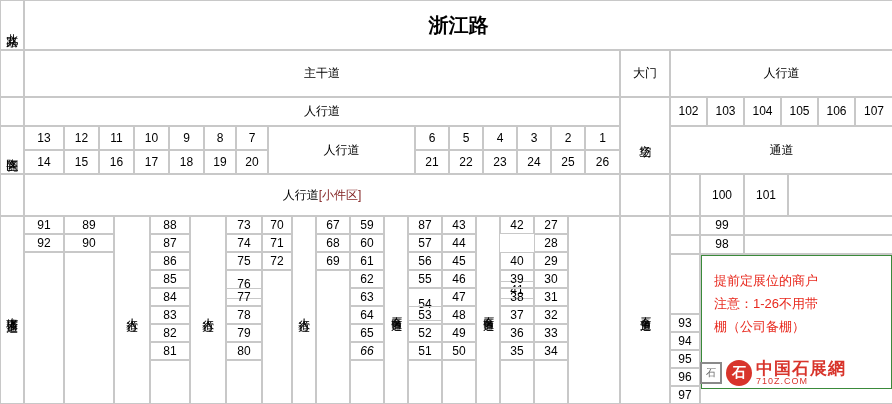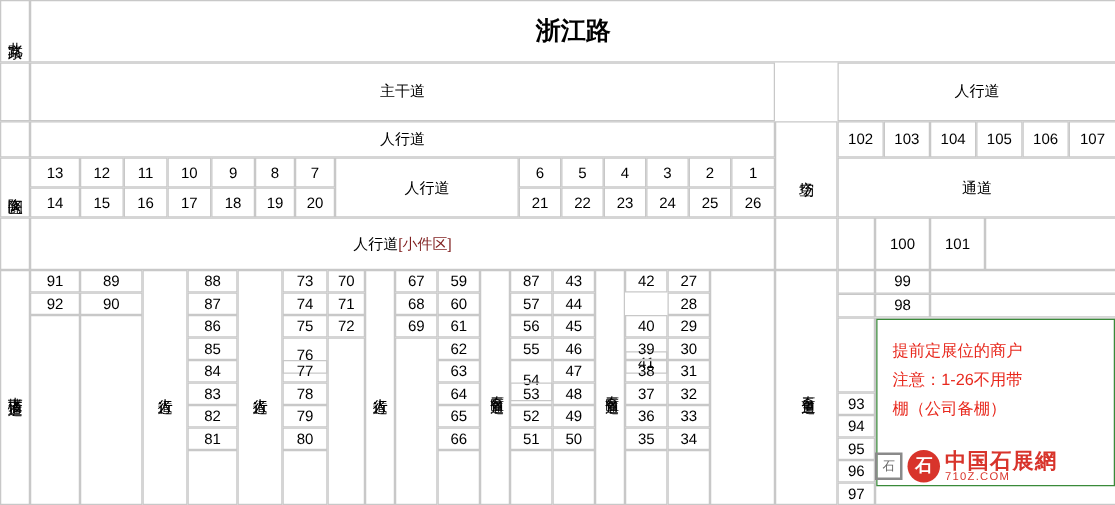--- a/index.html
+++ b/index.html
@@ -40,20 +40,21 @@
   <div class="cell b vert" style="left:0;top:0;width:24px;height:50px;">北京路</div>
   <div class="cell b" style="left:0;top:50px;width:24px;height:47px;"></div>
   <div class="cell b" style="left:0;top:97px;width:24px;height:29px;"></div>
   <div class="cell b vert" style="left:0;top:126px;width:24px;height:48px;">陶瓷区</div>
   <div class="cell b" style="left:0;top:174px;width:24px;height:42px;"></div>
   <div class="cell b vert" style="left:0;top:216px;width:24px;height:188px;font-size:12px;">大楼下通道</div>
 
   <div class="cell b title" style="left:24px;top:0;width:869px;height:50px;">浙江路</div>
 
   <div class="cell b" style="left:24px;top:50px;width:596px;height:47px;">主干道</div>
+  <div class="cell b" style="left:620px;top:50px;width:50px;height:47px;">大门</div>
   <div class="cell b" style="left:670px;top:50px;width:223px;height:47px;">人行道</div>
 
   <div class="cell b" style="left:24px;top:97px;width:596px;height:29px;">人行道</div>
   <div class="cell b" style="left:670px;top:97px;width:37px;height:29px;">102</div>
   <div class="cell b" style="left:707px;top:97px;width:37px;height:29px;">103</div>
   <div class="cell b" style="left:744px;top:97px;width:37px;height:29px;">104</div>
   <div class="cell b" style="left:781px;top:97px;width:37px;height:29px;">105</div>
   <div class="cell b" style="left:818px;top:97px;width:37px;height:29px;">106</div>
   <div class="cell b" style="left:855px;top:97px;width:38px;height:29px;">107</div>
 
@@ -171,21 +172,21 @@
   <div class="cell b" style="left:316px;top:252px;width:34px;height:18px;">69</div>
   <div class="cell b" style="left:316px;top:270px;width:34px;height:134px;"></div>
 
   <div class="cell b" style="left:350px;top:216px;width:34px;height:18px;">59</div>
   <div class="cell b" style="left:350px;top:234px;width:34px;height:18px;">60</div>
   <div class="cell b" style="left:350px;top:252px;width:34px;height:18px;">61</div>
   <div class="cell b" style="left:350px;top:270px;width:34px;height:18px;">62</div>
   <div class="cell b" style="left:350px;top:288px;width:34px;height:18px;">63</div>
   <div class="cell b" style="left:350px;top:306px;width:34px;height:18px;">64</div>
   <div class="cell b" style="left:350px;top:324px;width:34px;height:18px;">65</div>
-  <div class="cell b" style="left:350px;top:342px;width:34px;height:18px;">66</div>
+  <div class="cell b" style="left:350px;top:342px;width:34px;height:18px;font-style:italic;">66</div>
   <div class="cell b" style="left:350px;top:360px;width:34px;height:44px;"></div>
 
   <div class="cell b vert" style="left:384px;top:216px;width:24px;height:188px;font-size:11px;">奇石区通道</div>
 
   <div class="cell b" style="left:408px;top:216px;width:34px;height:18px;">87</div>
   <div class="cell b" style="left:408px;top:234px;width:34px;height:18px;">57</div>
   <div class="cell b" style="left:408px;top:252px;width:34px;height:18px;">56</div>
   <div class="cell b" style="left:408px;top:270px;width:34px;height:18px;">55</div>
   <div class="cell b" style="left:408px;top:288px;width:34px;height:33px;">54</div>
   <div class="cell b" style="left:408px;top:306px;width:34px;height:18px;">53</div>

